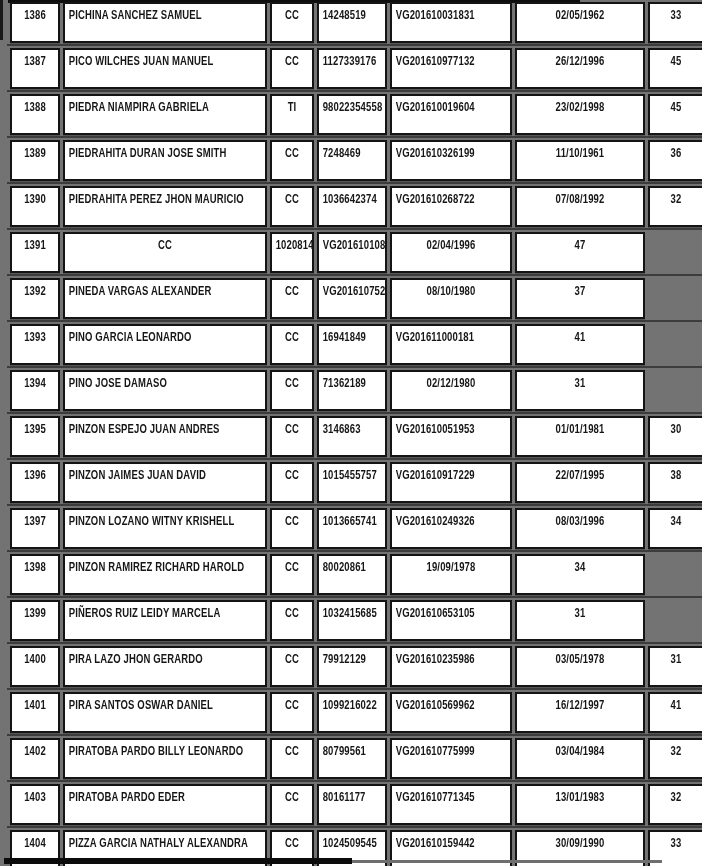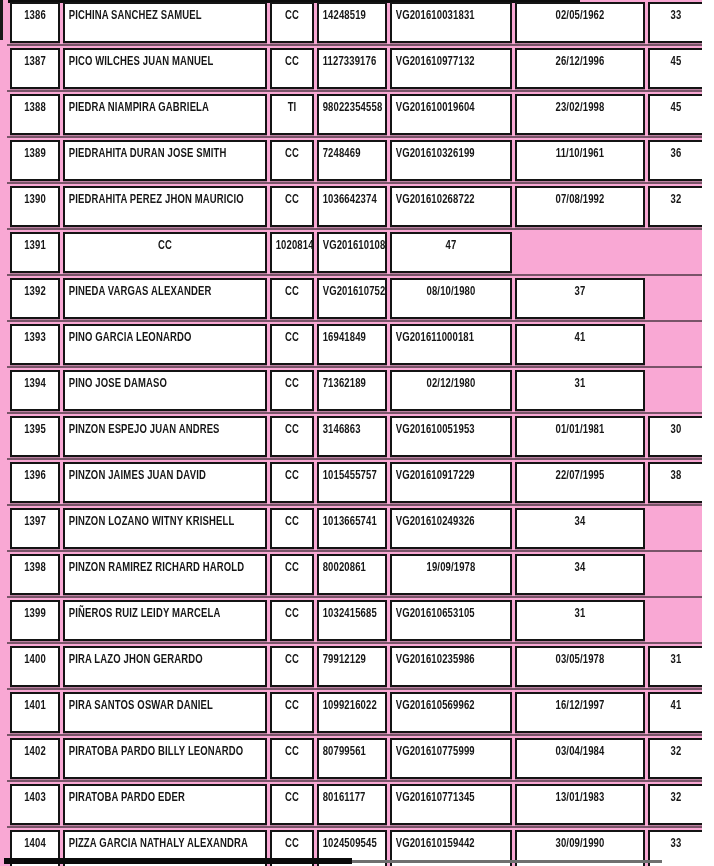--- a/index.html
+++ b/index.html
@@ -1,19 +1,19 @@
 <!DOCTYPE html>
 <html><head>
 <meta charset="utf-8">
 <style>
   html,body{margin:0;padding:0;background:#ffffff;}
   .page{
     position:relative;
     width:702px;height:866px;
-    background:#f9a8d4;
+    background:#737373;
     overflow:hidden;
     font-family:"Liberation Sans", sans-serif;
   }
   .doc-table{
     position:absolute;
     left:10px;top:2px;
   }
   .row{
     display:grid;
     grid-template-columns:50px 204px 44px 70px 122px 130px 56px;
@@ -198,20 +198,23 @@
     <div class="cell c-center">
           <span class="txt">CC</span>
         </div>
     <div class="cell c-left">
           <span class="txt">1020814198</span>
         </div>
     <div class="cell c-left">
           <span class="txt">VG201610108084</span>
         </div>
     <div class="cell c-center">
+          <span class="txt">02/04/1996</span>
+        </div>
+    <div class="cell c-center">
           <span class="txt">47</span>
         </div>
   </div>
       <div class="row">
     <div class="cell c-center">
           <span class="txt">1392</span>
         </div>
     <div class="cell c-left">
           <span class="txt">PINEDA VARGAS ALEXANDER</span>
         </div>
@@ -322,20 +325,23 @@
           <span class="txt">PINZON LOZANO WITNY KRISHELL</span>
         </div>
     <div class="cell c-center">
           <span class="txt">CC</span>
         </div>
     <div class="cell c-left">
           <span class="txt">1013665741</span>
         </div>
     <div class="cell c-left">
           <span class="txt">VG201610249326</span>
+        </div>
+    <div class="cell c-center">
+          <span class="txt">08/03/1996</span>
         </div>
     <div class="cell c-center">
           <span class="txt">34</span>
         </div>
   </div>
       <div class="row">
     <div class="cell c-center">
           <span class="txt">1398</span>
         </div>
     <div class="cell c-left">

